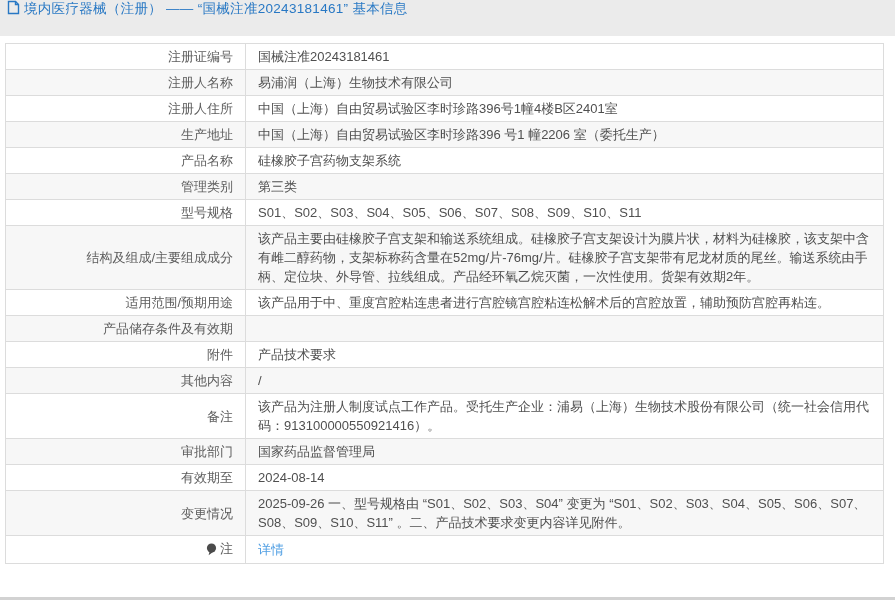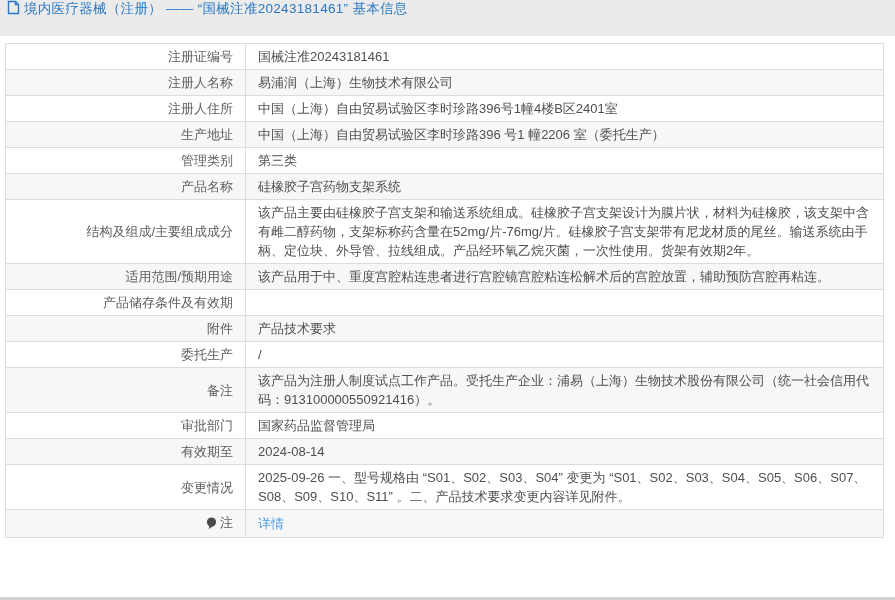--- a/index.html
+++ b/index.html
@@ -74,45 +74,49 @@
     </tr>
     <tr>
       <td class="label">注册人住所</td>
       <td class="value">中国（上海）自由贸易试验区李时珍路396号1幢4楼B区2401室</td>
     </tr>
     <tr>
       <td class="label">生产地址</td>
       <td class="value">中国（上海）自由贸易试验区李时珍路396 号1 幢2206 室（委托生产）</td>
     </tr>
     <tr>
+      <td class="label">产品名称</td>
+      <td class="value">硅橡胶子宫药物支架系统</td>
+    </tr>
+    <tr>
       <td class="label">管理类别</td>
       <td class="value">第三类</td>
     </tr>
     <tr>
-      <td class="label">产品名称</td>
-      <td class="value">硅橡胶子宫药物支架系统</td>
+      <td class="label">型号规格</td>
+      <td class="value">S01、S02、S03、S04、S05、S06、S07、S08、S09、S10、S11</td>
     </tr>
     <tr>
       <td class="label">结构及组成/主要组成成分</td>
       <td class="value">该产品主要由硅橡胶子宫支架和输送系统组成。硅橡胶子宫支架设计为膜片状，材料为硅橡胶，该支架中含有雌二醇药物，支架标称药含量在52mg/片-76mg/片。硅橡胶子宫支架带有尼龙材质的尾丝。输送系统由手柄、定位块、外导管、拉线组成。产品经环氧乙烷灭菌，一次性使用。货架有效期2年。</td>
     </tr>
     <tr>
       <td class="label">适用范围/预期用途</td>
       <td class="value">该产品用于中、重度宫腔粘连患者进行宫腔镜宫腔粘连松解术后的宫腔放置，辅助预防宫腔再粘连。</td>
     </tr>
     <tr>
       <td class="label">产品储存条件及有效期</td>
       <td class="value"></td>
     </tr>
     <tr>
       <td class="label">附件</td>
       <td class="value">产品技术要求</td>
     </tr>
     <tr>
-      <td class="label">委托生产</td>
+      <td class="label">其他内容</td>
       <td class="value">/</td>
     </tr>
     <tr>
       <td class="label">备注</td>
       <td class="value">该产品为注册人制度试点工作产品。受托生产企业：浦易（上海）生物技术股份有限公司（统一社会信用代码：913100000550921416）。</td>
     </tr>
     <tr>
       <td class="label">审批部门</td>
       <td class="value">国家药品监督管理局</td>
     </tr>

